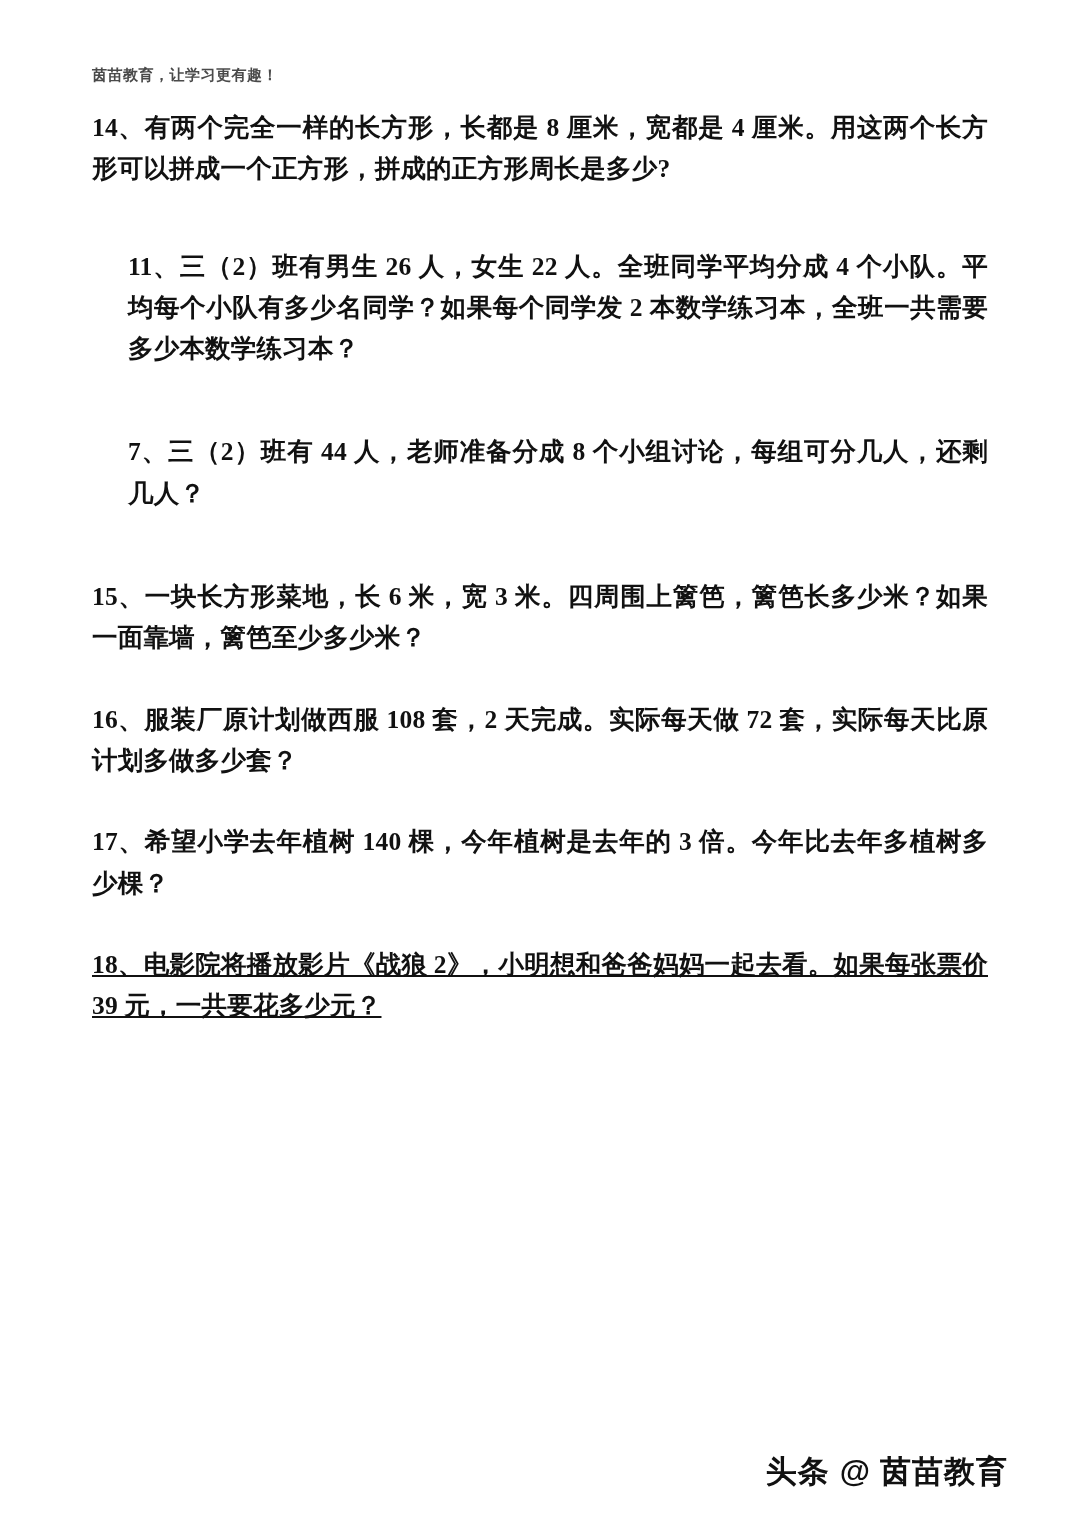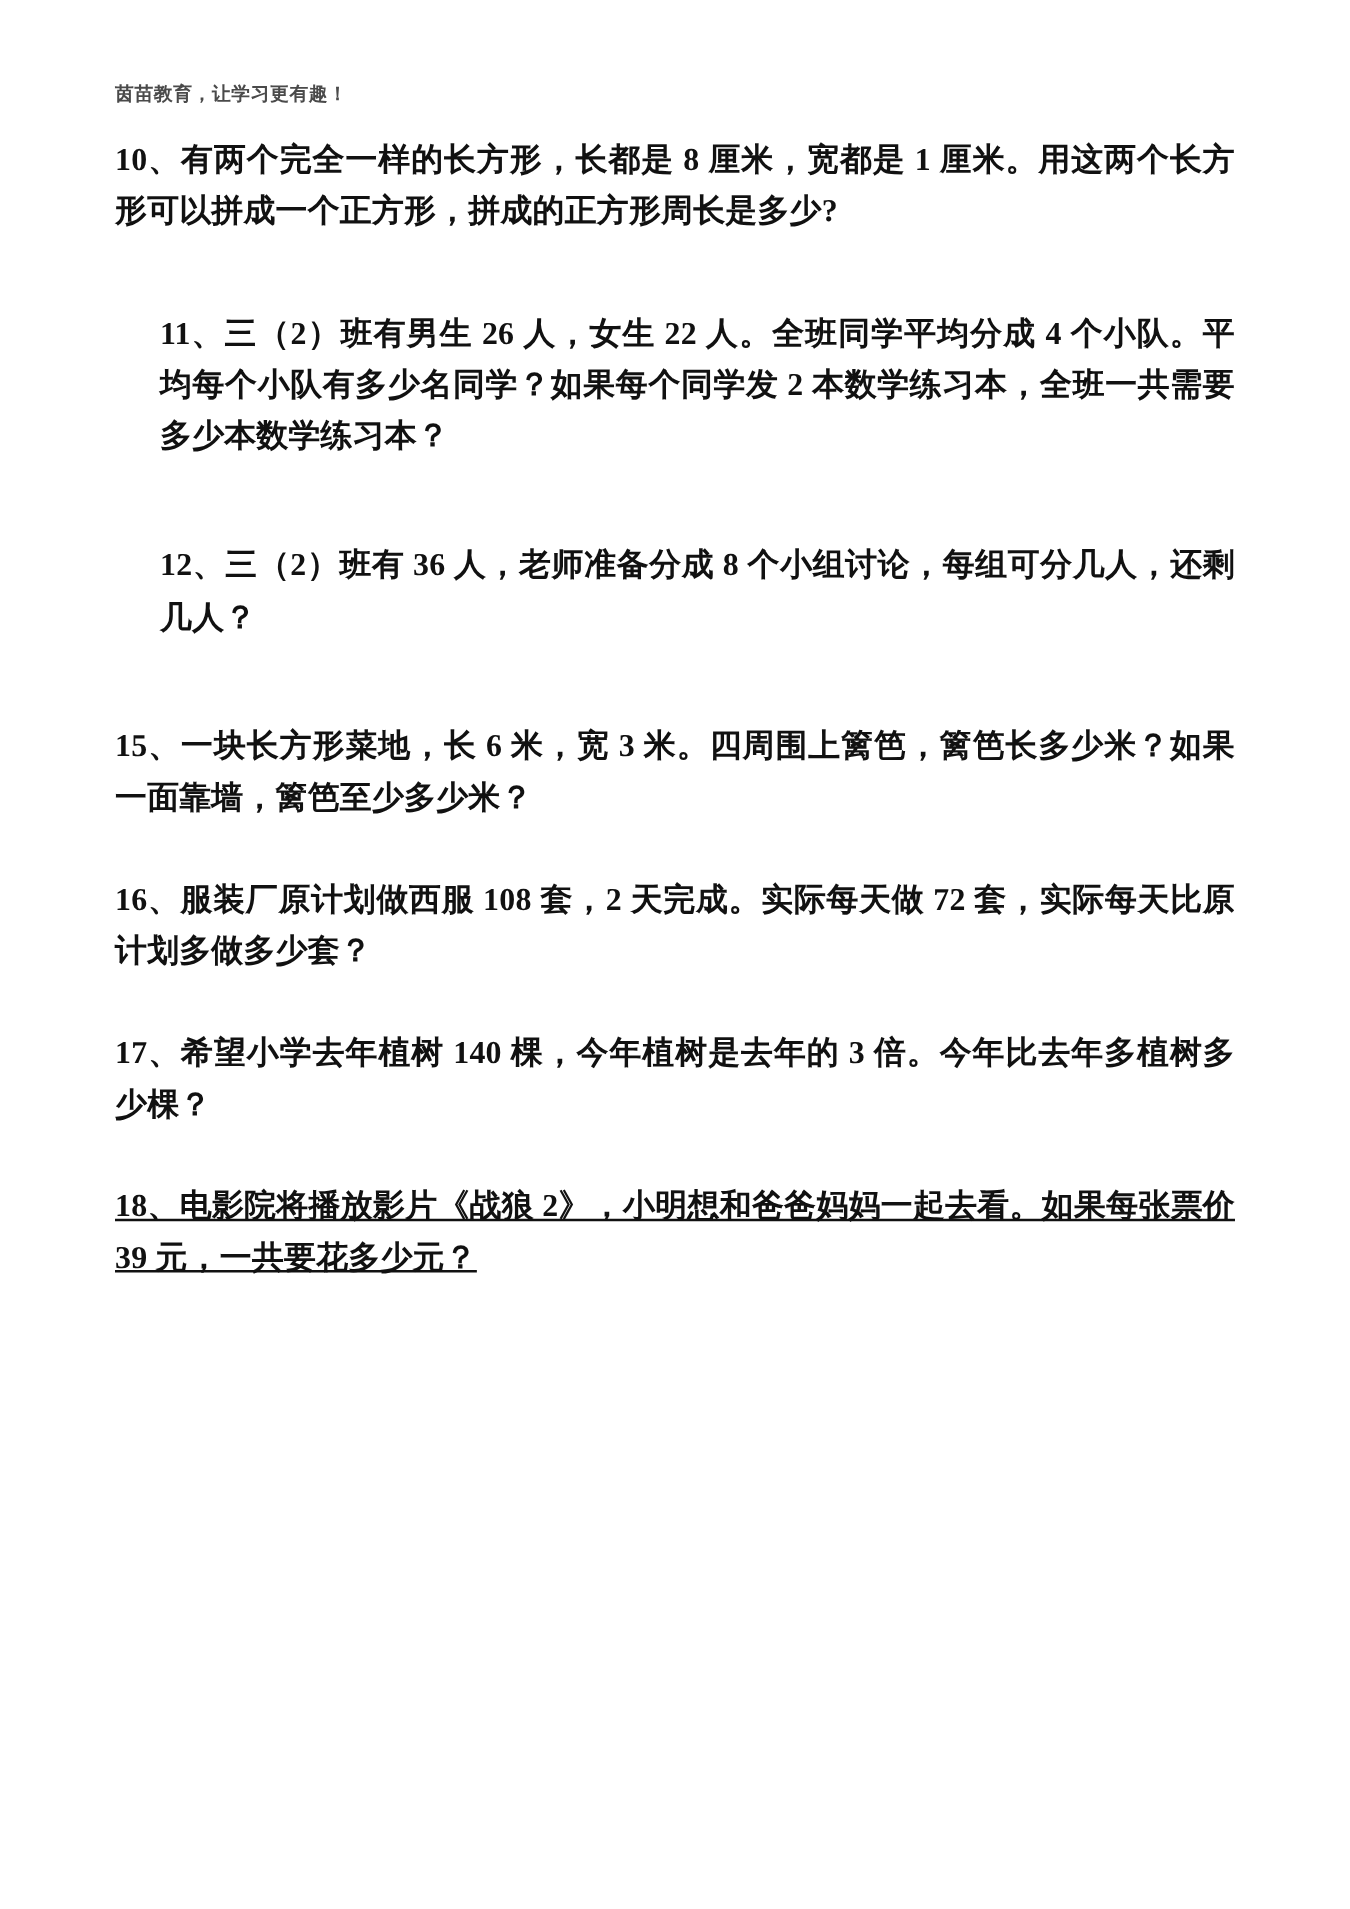--- a/index.html
+++ b/index.html
@@ -76,23 +76,28 @@
   }
 </style>
 </head>
 <body>
 
 <div class="page">
 
   <div class="header-note">茵苗教育，让学习更有趣！</div>
 
   <div class="content">
-    <p class="q gap-lg">10、有两个完全一样的长方形，长都是 8 厘米，宽都是 1 厘米。用这两个长方形可以拼成一个正方形，拼成的正方形周长是多少?</p>
+    <p class="q gap-lg">14、有两个完全一样的长方形，长都是 8 厘米，宽都是 4 厘米。用这两个长方形可以拼成一个正方形，拼成的正方形周长是多少?</p>
     <p class="q gap-xl">11、三（2）班有男生 26 人，女生 22 人。全班同学平均分成 4 个小队。平均每个小队有多少名同学？如果每个同学发 2 本数学练习本，全班一共需要多少本数学练习本？</p>
-    <p class="q gap-xl">12、三（2）班有 36 人，老师准备分成 8 个小组讨论，每组可分几人，还剩几人？</p>
+    <p class="q gap-xl">7、三（2）班有 44 人，老师准备分成 8 个小组讨论，每组可分几人，还剩几人？</p>
     <p class="q gap-md">15、一块长方形菜地，长 6 米，宽 3 米。四周围上篱笆，篱笆长多少米？如果一面靠墙，篱笆至少多少米？</p>
     <p class="q gap-md">16、服装厂原计划做西服 108 套，2 天完成。实际每天做 72 套，实际每天比原计划多做多少套？</p>
     <p class="q gap-md">17、希望小学去年植树 140 棵，今年植树是去年的 3 倍。今年比去年多植树多少棵？</p>
     <p class="q gap-sm">18、电影院将播放影片《战狼 2》，小明想和爸爸妈妈一起去看。如果每张票价 39 元，一共要花多少元？</p>
   </div>
 
+  <div class="footer-brand">
+    <span class="tt">头条</span>
+    <span class="at">@</span>
+    <span class="name">茵苗教育</span>
+  </div>
 
 </div>
 
 </body></html>

